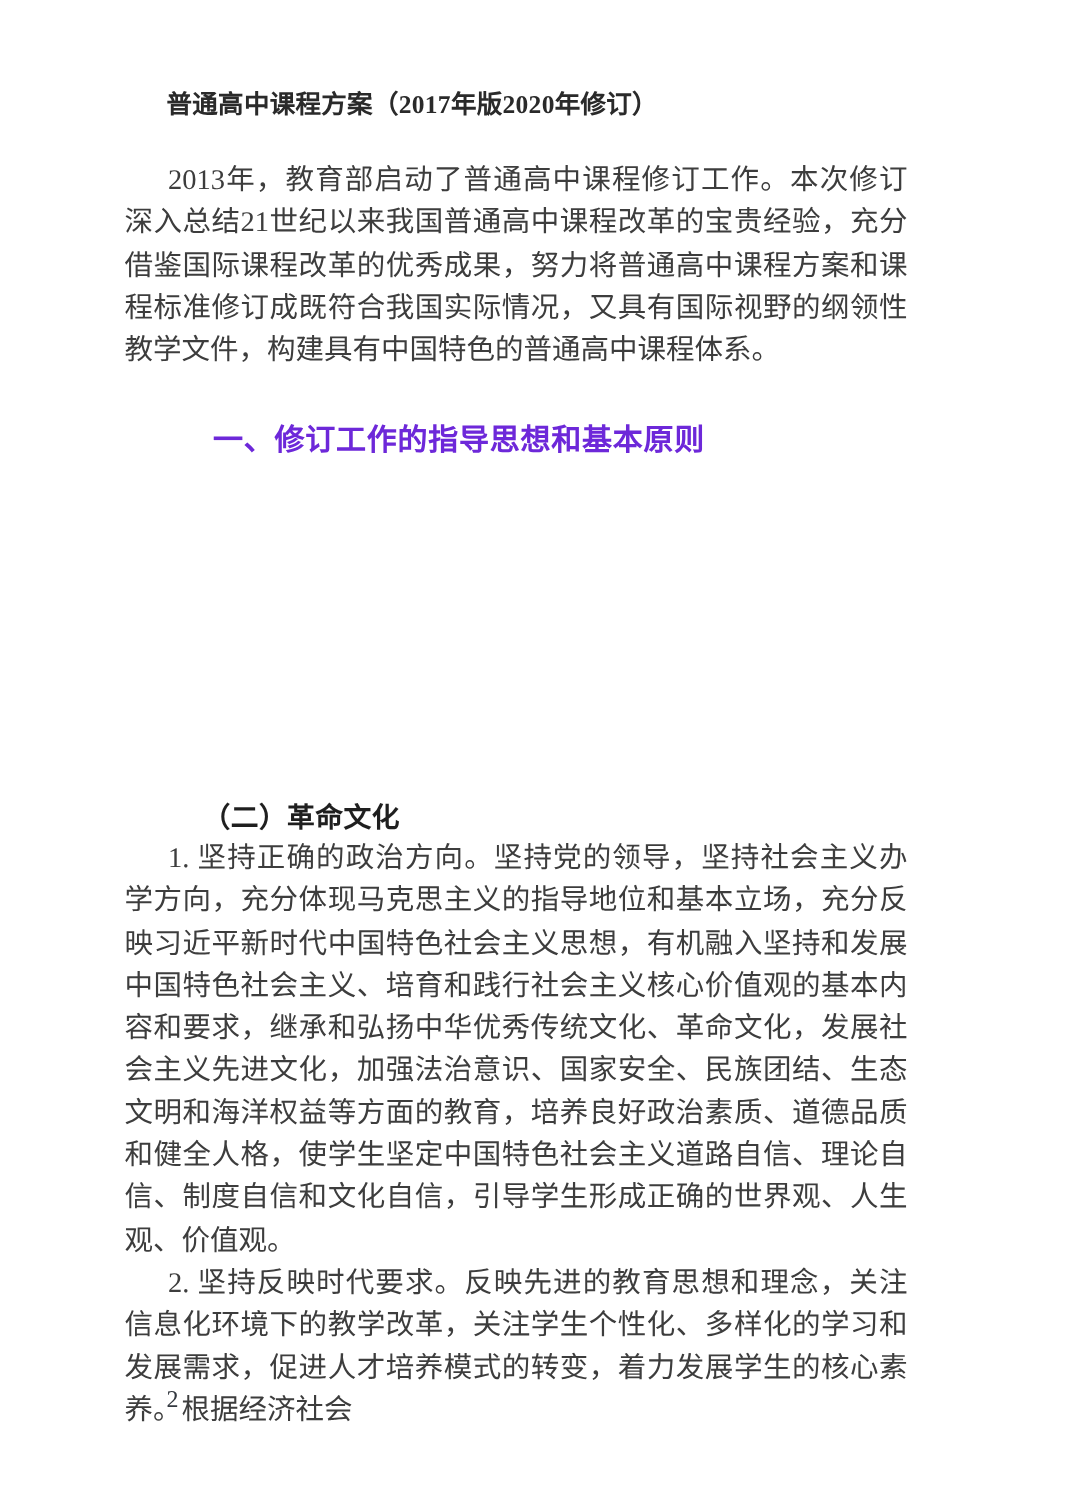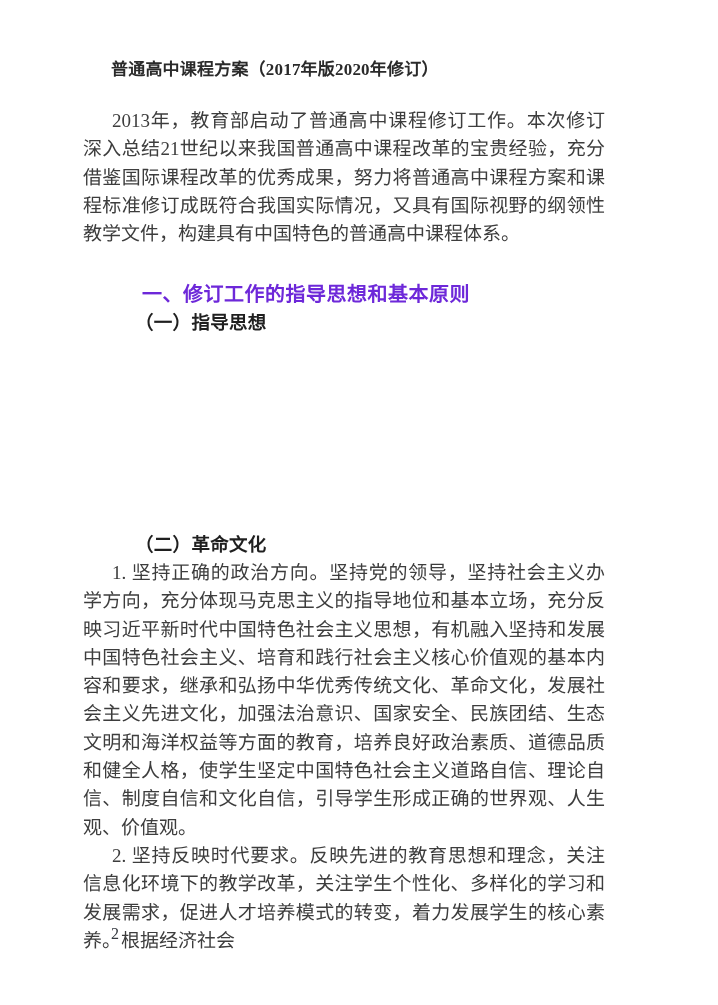--- a/index.html
+++ b/index.html
@@ -81,21 +81,20 @@
 <div class="page">
 
   <div class="running-header">普通高中课程方案（2017年版2020年修订）</div>
 
   <div class="body-text para-intro">
     <p>2013年，教育部启动了普通高中课程修订工作。本次修订深入总结21世纪以来我国普通高中课程改革的宝贵经验，充分借鉴国际课程改革的优秀成果，努力将普通高中课程方案和课程标准修订成既符合我国实际情况，又具有国际视野的纲领性教学文件，构建具有中国特色的普通高中课程体系。</p>
   </div>
 
   <h2 class="section-heading">一、修订工作的指导思想和基本原则</h2>
 
-  <h3 class="subsection-heading sub1">（一）指导思想</h3>
 
 
   <h3 class="subsection-heading sub2">（二）革命文化</h3>
 
   <div class="body-text para-principles">
     <p>1. 坚持正确的政治方向。坚持党的领导，坚持社会主义办学方向，充分体现马克思主义的指导地位和基本立场，充分反映习近平新时代中国特色社会主义思想，有机融入坚持和发展中国特色社会主义、培育和践行社会主义核心价值观的基本内容和要求，继承和弘扬中华优秀传统文化、革命文化，发展社会主义先进文化，加强法治意识、国家安全、民族团结、生态文明和海洋权益等方面的教育，培养良好政治素质、道德品质和健全人格，使学生坚定中国特色社会主义道路自信、理论自信、制度自信和文化自信，引导学生形成正确的世界观、人生观、价值观。</p>
     <p>2. 坚持反映时代要求。反映先进的教育思想和理念，关注信息化环境下的教学改革，关注学生个性化、多样化的学习和发展需求，促进人才培养模式的转变，着力发展学生的核心素养。根据经济社会</p>
   </div>
 
   <div class="page-number">2</div>

